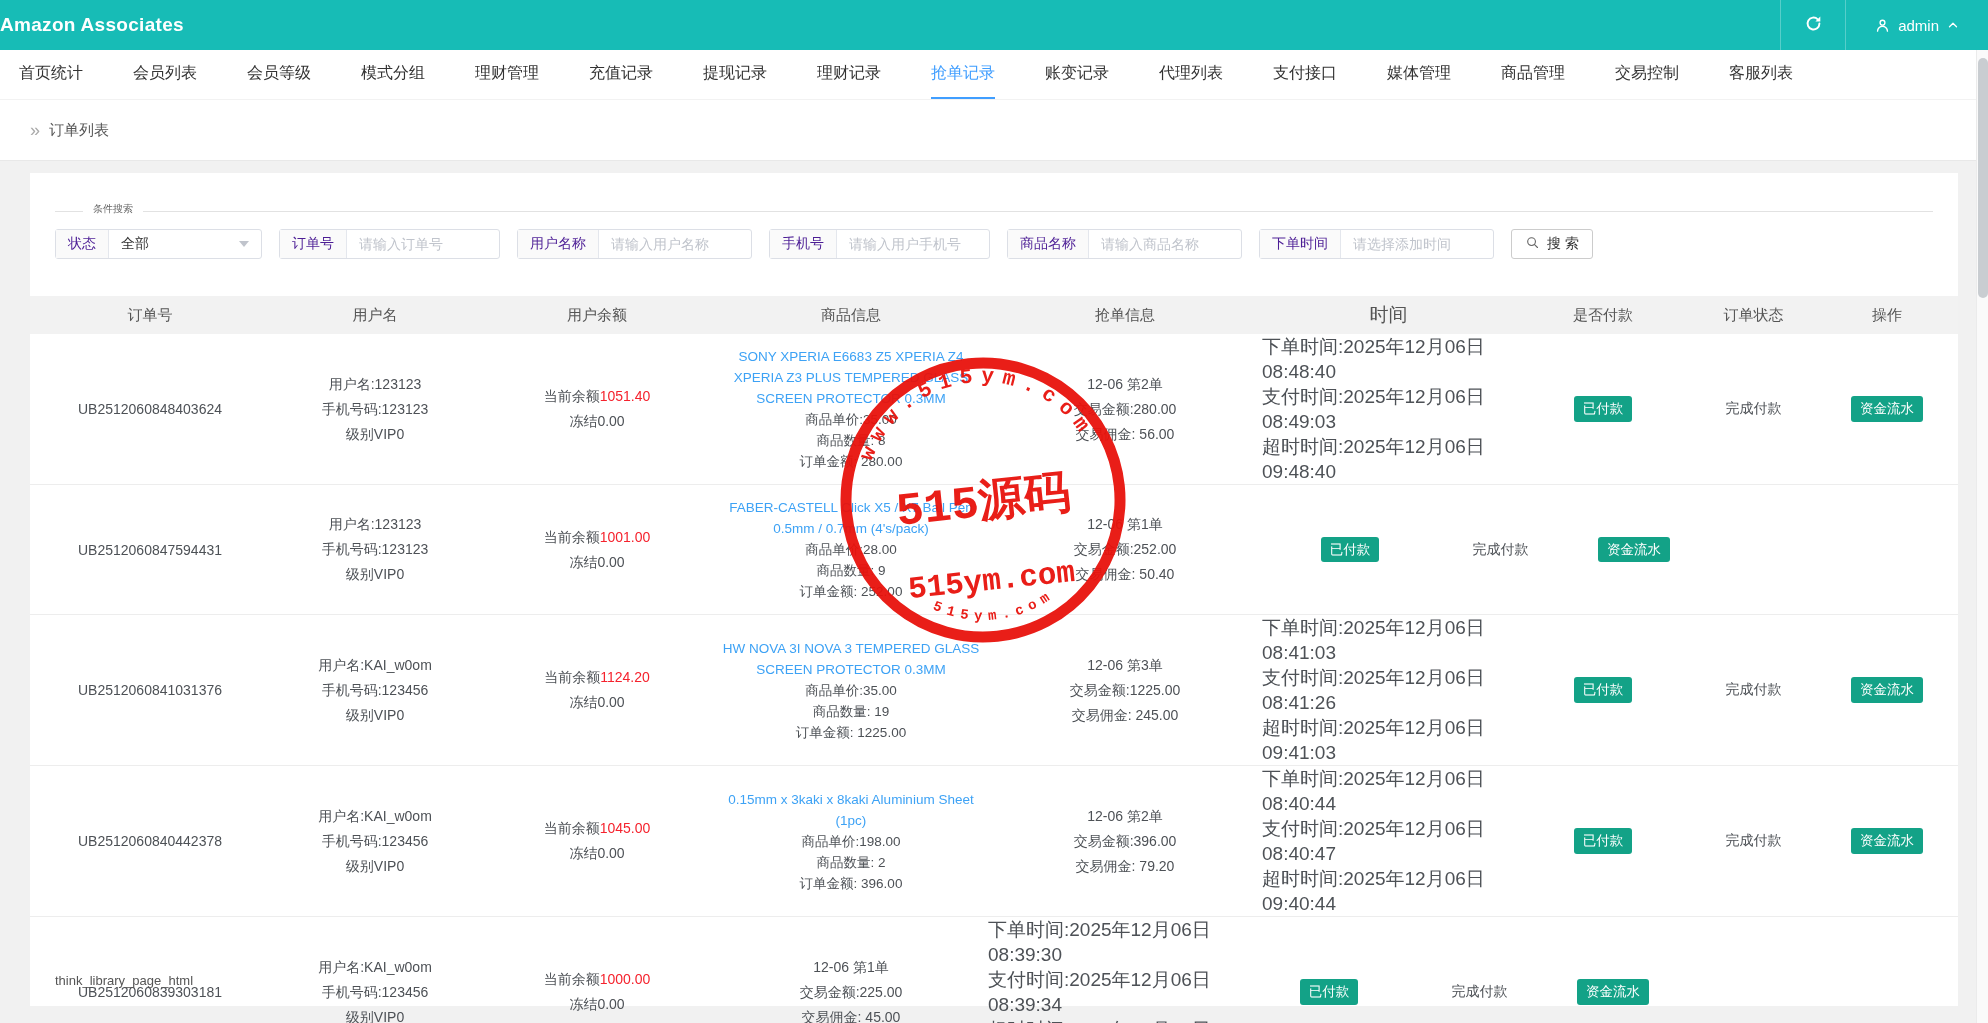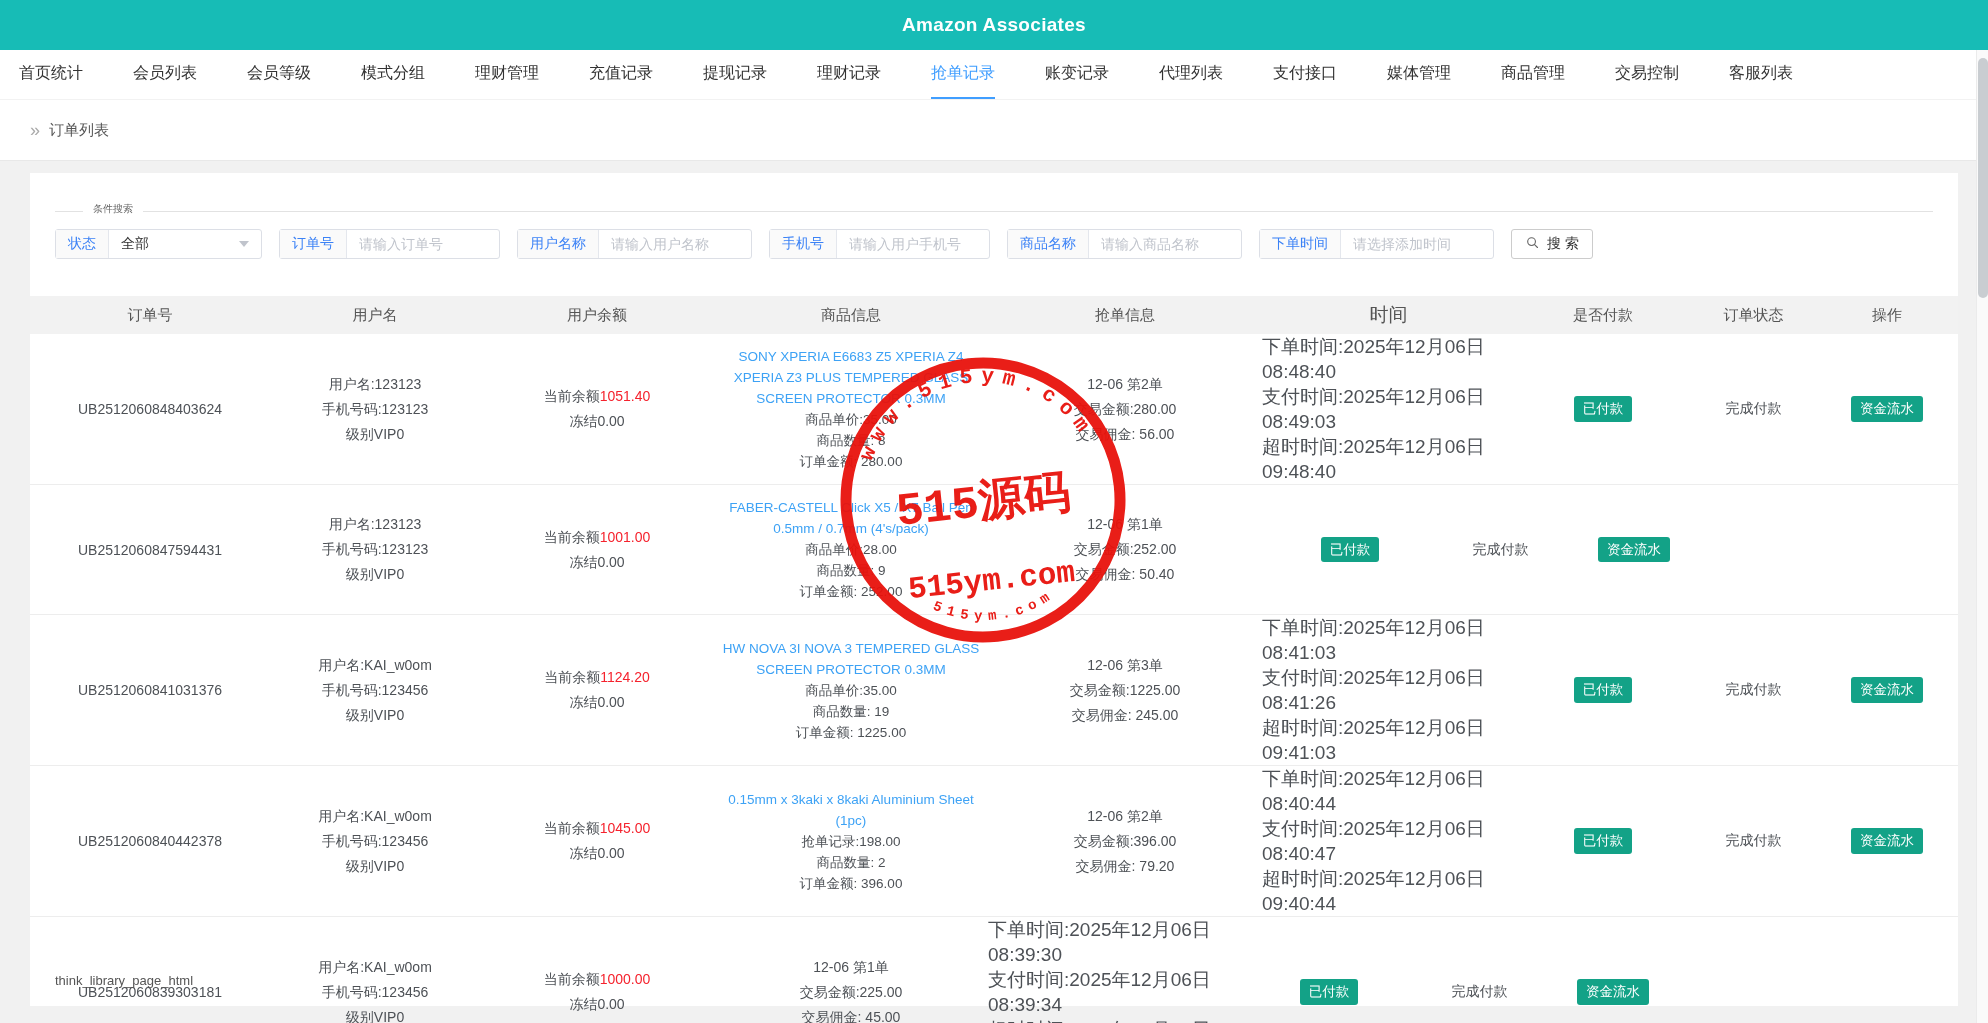--- a/index.html
+++ b/index.html
@@ -3,41 +3,41 @@
 <meta charset="utf-8">
 <style>
   * { margin:0; padding:0; box-sizing:border-box; }
   html,body { width:1988px; height:1023px; overflow:hidden; }
   body {
     font-family:"Liberation Sans","DejaVu Sans",sans-serif;
     background:#f1f1f1; color:#333; position:relative;
   }
   
   .topbar { height:50px; background:#17bcb6; display:flex; align-items:center; position:relative; z-index:5; }
-  .topbar-title { position:absolute; left:0; right:0; text-align:center; color:#fff; font-size:19px; font-weight:600; letter-spacing:.3px; }
+  .topbar-title { position:absolute; left:0; right:0; text-align:left; color:#fff; font-size:19px; font-weight:600; letter-spacing:.3px; }
   .topbar-right { margin-left:auto; display:flex; align-items:center; height:100%; position:relative; z-index:2; }
   .tb-sep { width:1px; height:100%; background:rgba(255,255,255,.28); }
   .tb-btn { width:64px; height:100%; display:flex; align-items:center; justify-content:center; cursor:pointer; }
   .tb-user { display:flex; align-items:center; gap:7px; padding:0 28px; height:100%; color:#fff; font-size:15px; cursor:pointer; }
   .tb-user svg { display:block; }
   
   .navbar { height:50px; background:#fff; display:flex; align-items:stretch; padding:0 19px; gap:50px; font-size:16px; color:#333; border-bottom:1px solid #f2f2f2; position:relative; z-index:4; }
   .nav-tab { display:flex; align-items:center; cursor:pointer; border-bottom:2px solid transparent; white-space:nowrap; }
   .nav-tab.active { color:#409eff; border-bottom-color:#409eff; }
   
   .breadcrumb { height:61px; background:#fff; border-bottom:1px solid #e8e8e8; display:flex; align-items:center; gap:9px; padding:0 30px; font-size:15px; color:#555; }
   .bc-arrow { color:#aaa; font-size:18px; line-height:1; }
   
   .main { padding:12px 30px 0; }
   .card { background:#fff; height:833px; position:relative; }
   .fieldset { margin:0 25px; position:relative; border-top:1px solid #e2e2e2; top:38px; padding-top:17px; }
   .legend { position:absolute; top:-10px; left:28px; background:#fff; padding:0 10px; color:#666; font-size:10px; }
   .search-row { display:flex; align-items:center; gap:17px; }
   .input-group { display:inline-flex; align-items:stretch; height:30px; border:1px solid #dcdfe6; border-radius:3px; background:#fff; font-size:14px; }
-  .ig-label { display:flex; align-items:center; padding:0 12px; background:#fafafa; border-right:1px solid #e4e7ed; color:#3b82f6; white-space:nowrap;text-align:right; }
+  .ig-label { display:flex; align-items:center; padding:0 12px; background:#fafafa; border-right:1px solid #e4e7ed; color:#4c1d95; white-space:nowrap;text-align:right; }
   .ig-input { border:none; outline:none; padding:0 12px; width:152px; font-size:14px; color:#b91c1c; background:transparent; font-family:inherit; }
   .ig-input::placeholder { color:#c0c4cc; }
   .ig-select { display:flex; align-items:center; justify-content:space-between; width:152px; padding:0 12px; color:#333; cursor:pointer; }
   .caret-down { width:0; height:0; border-left:5px solid transparent; border-right:5px solid transparent; border-top:6px solid #c0c4cc; }
   .search-btn { height:30px; display:inline-flex; align-items:center; gap:7px; padding:0 13px; border:1px solid #ccc; border-radius:3px; background:#fff; color:#333; font-size:14px; cursor:pointer; font-family:inherit; }
   
   .table { position:relative; top:75px; }
   .thead { display:flex; align-items:center; background:#f2f2f2; height:38px; color:#555; font-size:15px; }
   .th, .cell { text-align:center; }
   .col-1{width:240px}.col-2{width:210px}.col-3{width:234px}.col-4{width:274px}
@@ -61,20 +61,46 @@
   .wm-arc-bottom { font:bold 14px "Liberation Mono","DejaVu Sans Mono",monospace; letter-spacing:6px; fill:#e8120c; }
   
   .scrollbar { position:absolute; right:0; top:50px; bottom:0; width:12px; background:#fafafa; border-left:1px solid #ebebeb; z-index:60; }
   .scroll-thumb { position:absolute; top:8px; left:1px; width:10px; height:240px; background:#c9cdd1; border-radius:5px; }
 </style>
 </head>
 <body>
 
 <header class="topbar">
   <div class="topbar-title">Amazon Associates</div>
+  <div class="topbar-right">
+    <div class="tb-sep"></div>
+    <div class="tb-btn">
+      <span>
+        <svg width="19" height="19" viewBox="0 0 24 24" fill="none">
+          <path d="M19.5 12a7.5 7.5 0 1 1-2.2-5.3" stroke="#fff" stroke-width="2.4" stroke-linecap="round"></path>
+          <polygon points="20.6,3.2 20.6,9.4 14.4,9.4" fill="#fff"></polygon>
+        </svg>
+      </span>
+    </div>
+    <div class="tb-sep"></div>
+    <div class="tb-user">
+      <span>
+        <svg width="17" height="17" viewBox="0 0 24 24" fill="none">
+          <circle cx="12" cy="8" r="3.4" stroke="#fff" stroke-width="1.9"></circle>
+          <path d="M5 20a7 7 0 0 1 14 0" stroke="#fff" stroke-width="1.9" stroke-linecap="round"></path>
+        </svg>
+      </span>
+      <span>admin</span>
+      <span>
+        <svg width="14" height="14" viewBox="0 0 24 24" fill="none">
+          <polyline points="6,15 12,9 18,15" stroke="#fff" stroke-width="2.2" stroke-linecap="round" stroke-linejoin="round"></polyline>
+        </svg>
+      </span>
+    </div>
+  </div>
 </header>
 
 <nav class="navbar">
     <div class="nav-tab">首页统计</div>
     <div class="nav-tab">会员列表</div>
     <div class="nav-tab">会员等级</div>
     <div class="nav-tab">模式分组</div>
     <div class="nav-tab">理财管理</div>
     <div class="nav-tab">充值记录</div>
     <div class="nav-tab">提现记录</div>
@@ -266,21 +292,21 @@
               <div>手机号码:123456</div>
               <div>级别VIP0</div>
             </div>
     <div class="cell col-3">
       <div><span>当前余额</span><span class="red">1045.00</span></div>
       <div>冻结0.00</div>
     </div>
     <div class="cell col-4">
       <div class="product-link">0.15mm x 3kaki x 8kaki Aluminium Sheet (1pc)</div>
       <div>
-                <div>抢单记录:198.00</div>
+                <div>商品单价:198.00</div>
                 <div>商品数量: 2</div>
                 <div>订单金额: 396.00</div>
               </div>
     </div>
     <div class="cell col-5">
               <div>12-06 第2单</div>
               <div>交易金额:396.00</div>
               <div>交易佣金: 79.20</div>
             </div>
     <div class="cell col-6">

